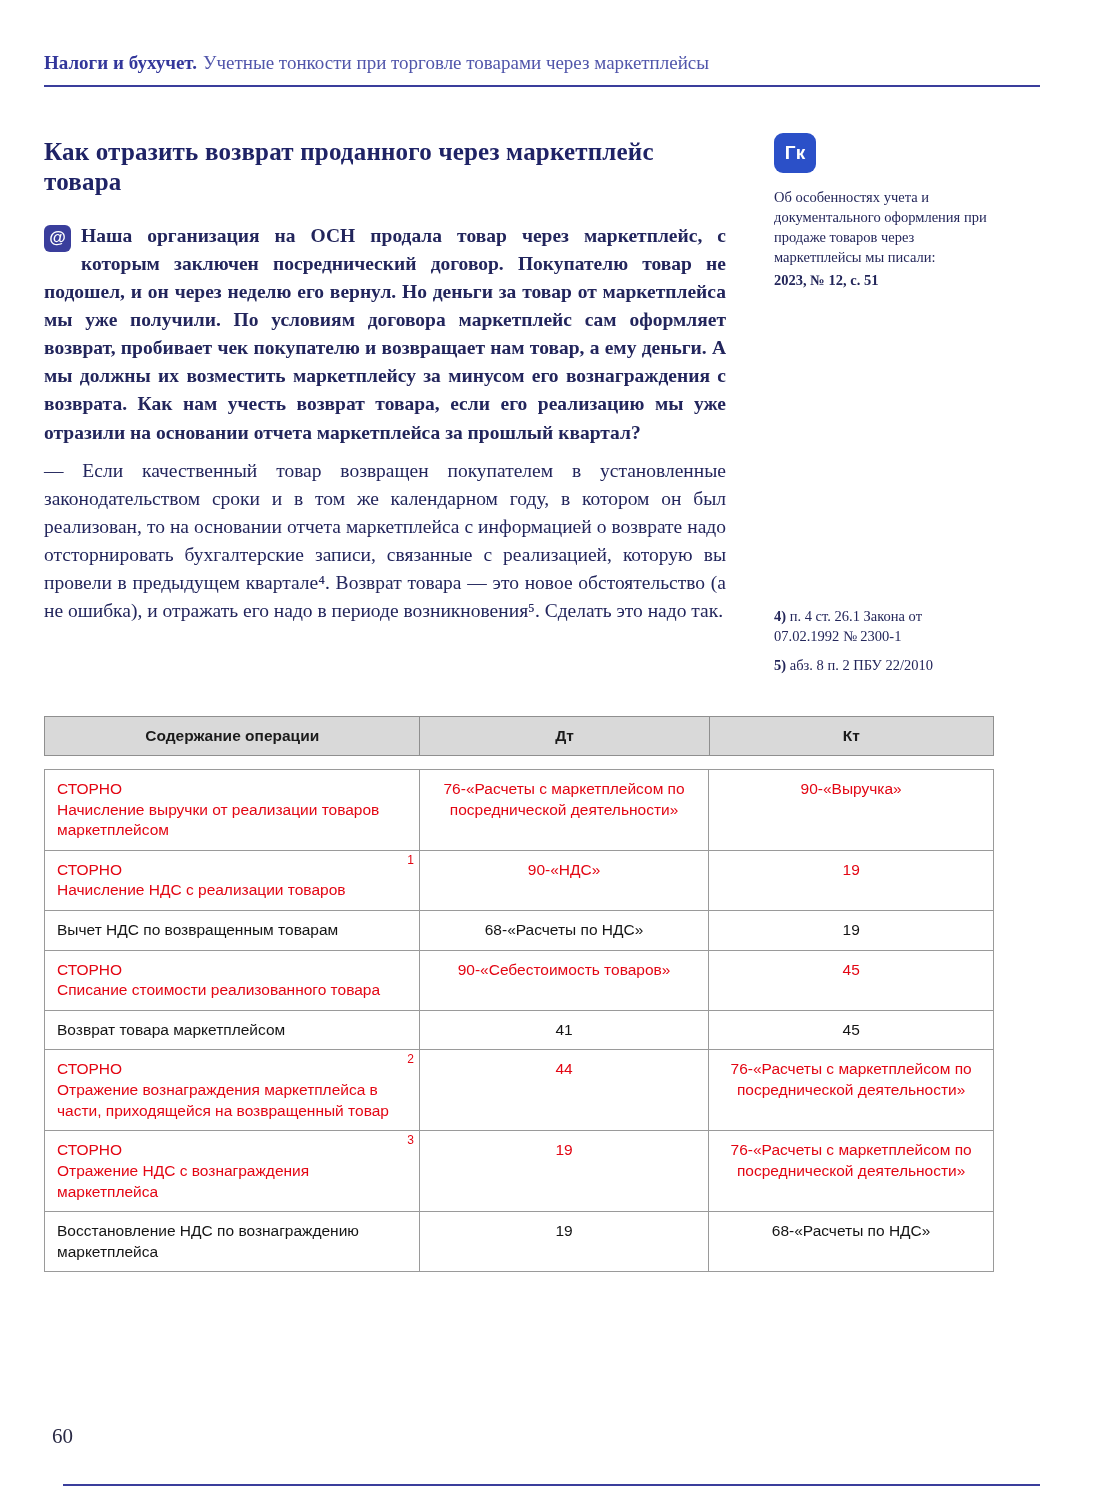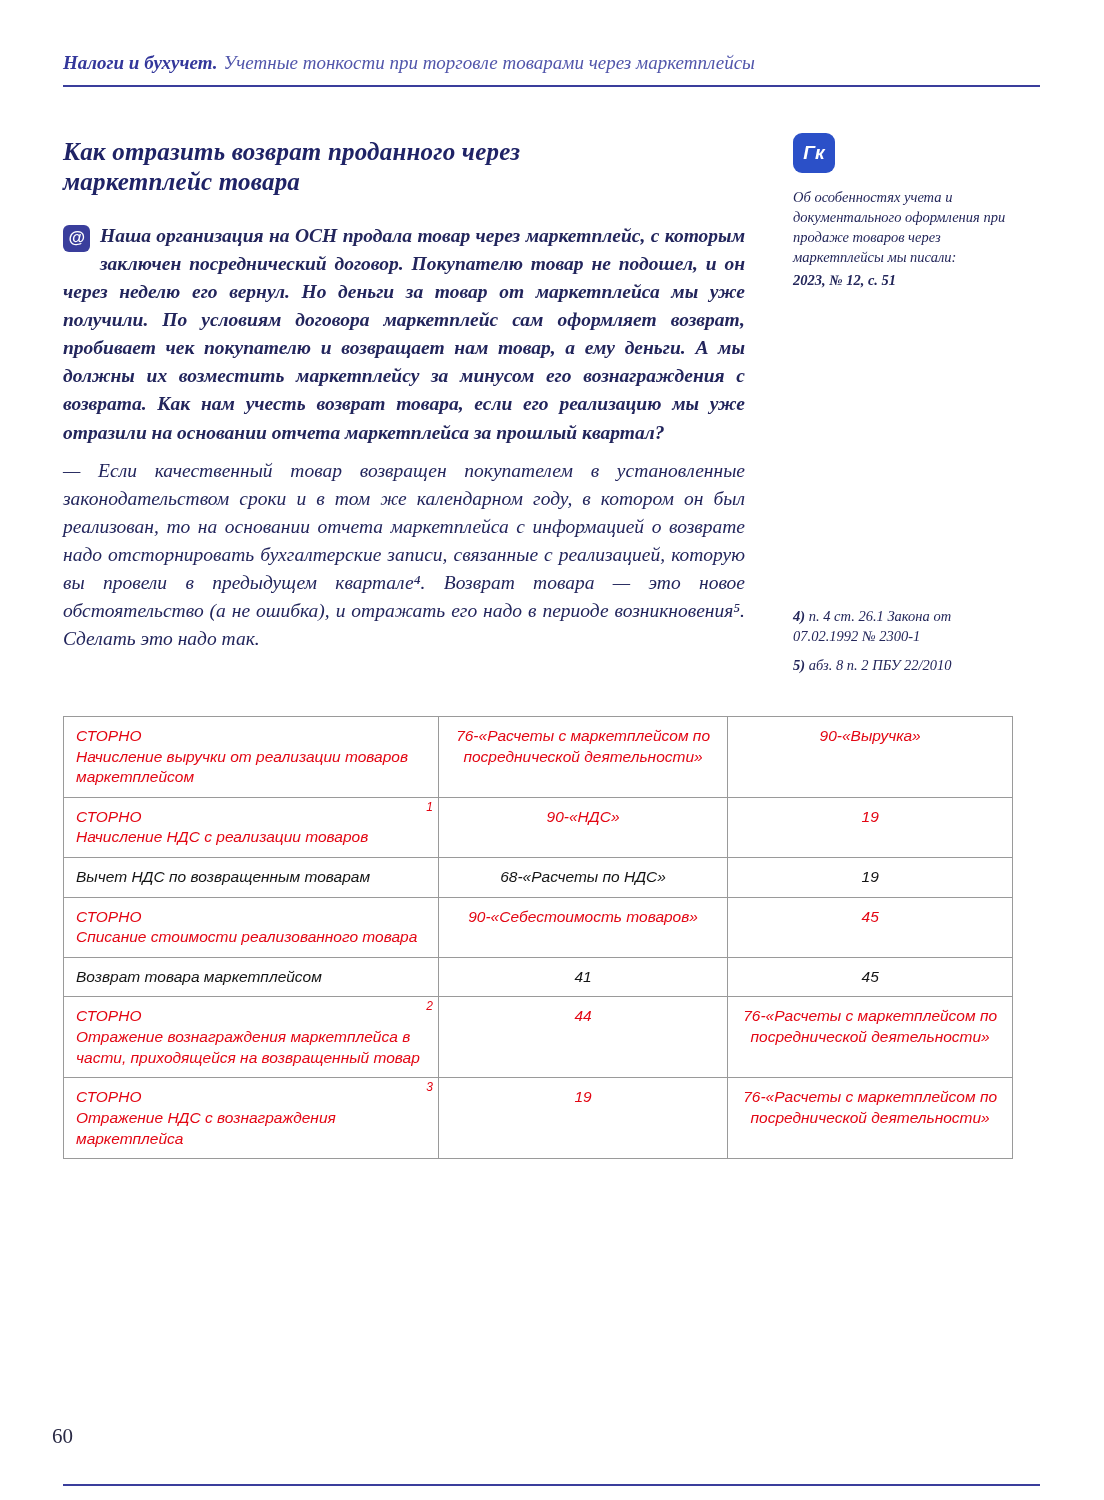--- a/index.html
+++ b/index.html
@@ -4,21 +4,21 @@
 <style>
   html, body { margin: 0; padding: 0; }
   body {
     width: 1104px; height: 1500px;
     background: #ffffff;
     position: relative;
     overflow: hidden;
     font-family: "Liberation Serif", "DejaVu Serif", serif;
     color: #23265a;
   }
-  .page { padding: 0 64px 0 63px; font-style: italic; }
+  .page { padding: 0 64px 0 44px; }
 
   
   .topbar { padding-top: 52px; font-size: 19px; }
   .topbar .brand { font-weight: bold; color: #33379b; }
   .topbar .subtitle { color: #5156ab; margin-left: 6px; }
   .rule { height: 2px; background: #3a3e9c; }
   .top-rule { margin-top: 11px; }
 
   
   .content { display: flex; margin-top: 46px; }
@@ -145,20 +145,25 @@
 
       <div class="footnotes">
         <p><b>4)</b> <span>п. 4 ст. 26.1 Закона от 07.02.1992 № 2300-1</span></p>
         <p><b>5)</b> <span>абз. 8 п. 2 ПБУ 22/2010</span></p>
       </div>
     </aside>
 
   </div>
 
   <div class="op-table">
+    <div class="t-head">
+      <div class="th hc1">Содержание операции</div>
+      <div class="th hc2">Дт</div>
+      <div class="th hc3">Кт</div>
+    </div>
 
     <table class="t-body">
       <tbody>
           <tr class="r-red">
         <td class="c1">СТОРНО
 Начисление выручки от реализации товаров маркетплейсом</td>
         <td class="c2">76-«Расчеты с маркетплейсом по посреднической деятельности»</td>
         <td class="c3">90-«Выручка»</td>
       </tr>
       <tr class="r-red">
@@ -188,20 +193,25 @@
 Отражение вознаграждения маркетплейса в части, приходящейся на возвращенный товар</span><span class="box-num">2</span></td>
         <td class="c2">44</td>
         <td class="c3">76-«Расчеты с маркетплейсом по посреднической деятельности»</td>
       </tr>
       <tr class="r-red">
         <td class="c1 g-top"><span>СТОРНО
 Отражение НДС с вознаграждения маркетплейса</span><span class="box-num">3</span></td>
         <td class="c2">19</td>
         <td class="c3">76-«Расчеты с маркетплейсом по посреднической деятельности»</td>
       </tr>
+      <tr>
+        <td class="c1 g-bot">Восстановление НДС по вознаграждению маркетплейса</td>
+        <td class="c2">19</td>
+        <td class="c3">68-«Расчеты по НДС»</td>
+      </tr>
     </tbody>
       </table>
   </div>
 
 </div>
 
 <div class="page-num">60</div>
 <div class="rule bottom-rule"></div>
 
 </body></html>

